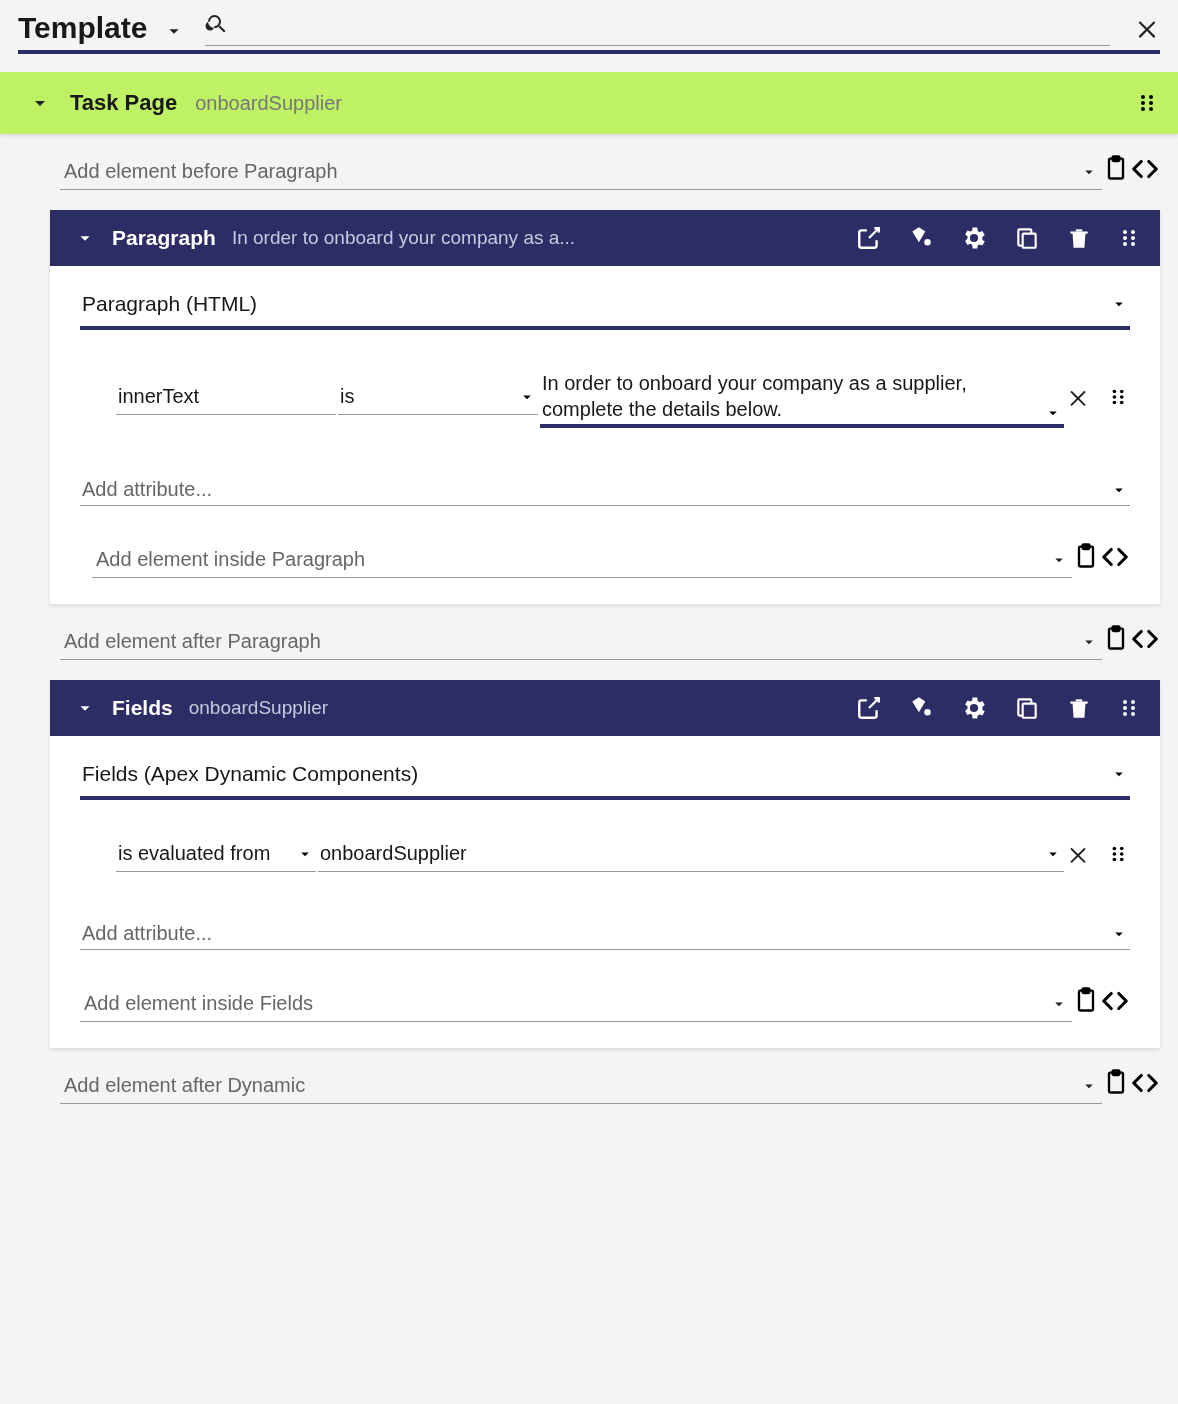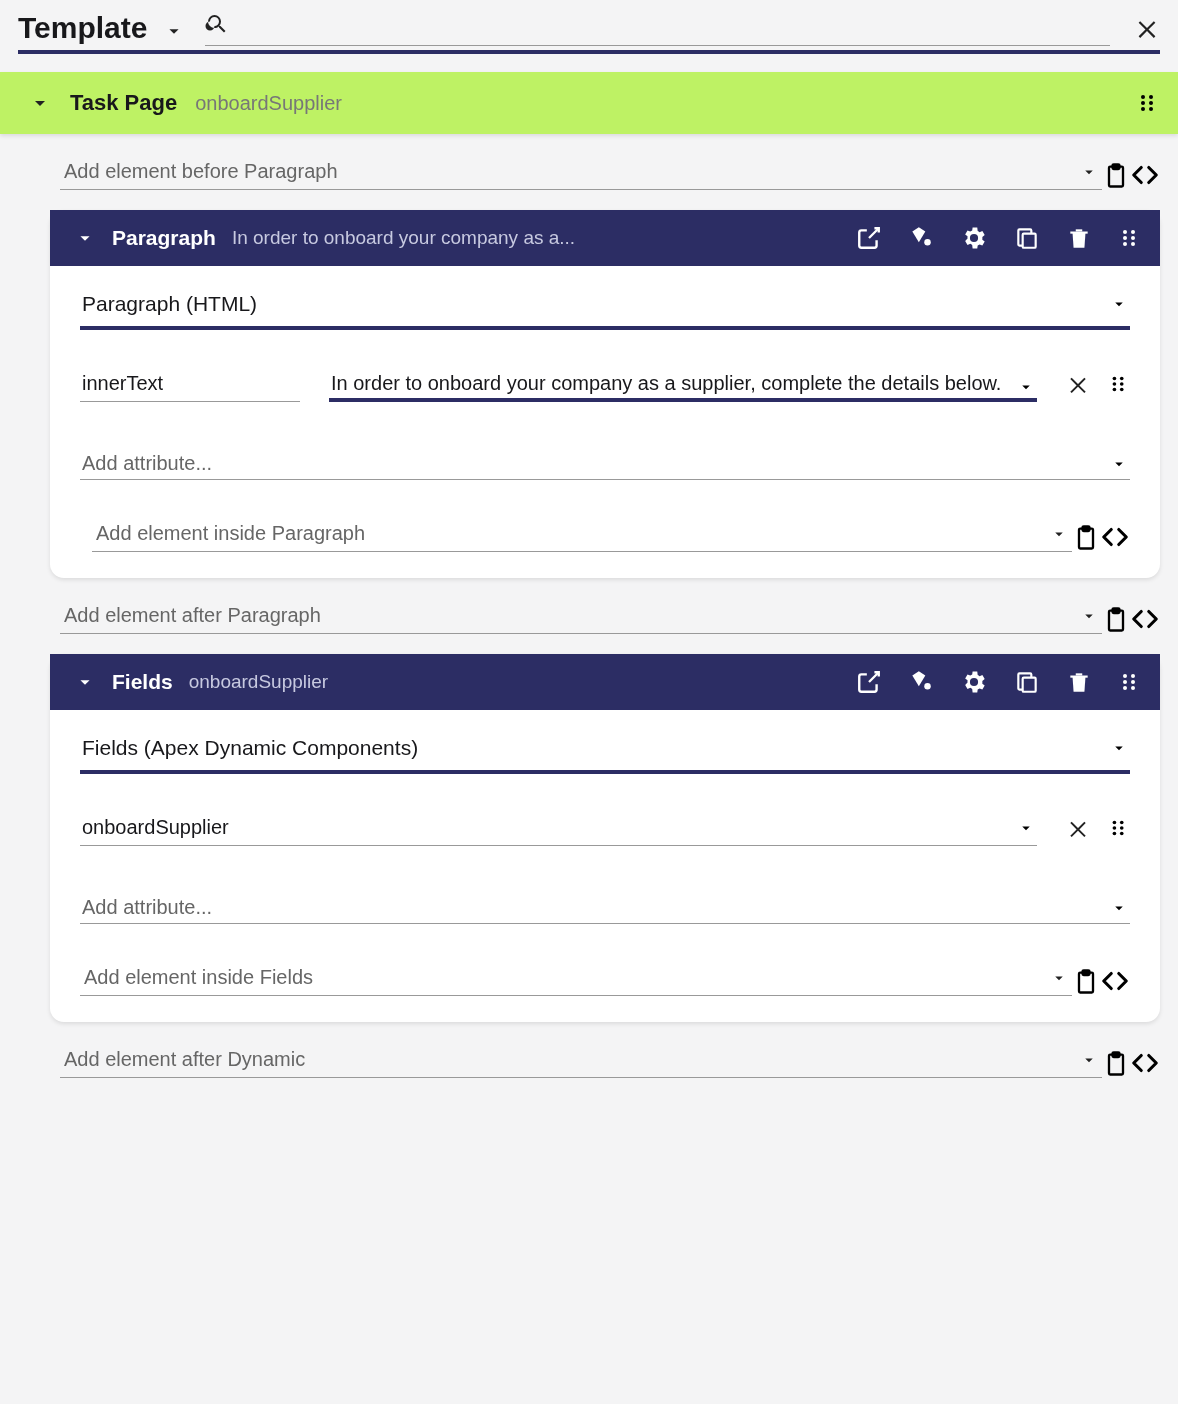--- a/index.html
+++ b/index.html
@@ -59,41 +59,41 @@
     gap: 18px;
     box-shadow: 0 2px 4px rgba(0,0,0,0.1);
   }
   .task-title { font-size: 22px; font-weight: 700; }
   .task-sub { color: #777; font-size: 20px; }
   .task-row .grow { flex: 1; }
 
   
   .add-row {
     display: flex;
-    align-items: flex-end;
+    align-items: flex-start;
     margin: 20px 18px 0 60px;
   }
   .field-under {
     flex: 1;
     display: flex;
     align-items: center;
     border-bottom: 1px solid #999;
     padding: 6px 4px;
     color: #666;
     font-size: 20px;
   }
   .field-under .lbl { flex: 1; }
   .field-under .chev-sm { flex: none; }
 
   
   .section {
     margin: 20px 18px 0 50px;
     background: #fff;
     box-shadow: 0 2px 4px rgba(0,0,0,0.1);
-    border-radius: 14px;
+    border-radius: 0;
   }
   .section-header {
     background: #2c2d64;
     color: #fff;
     display: flex;
     align-items: center;
     gap: 16px;
     padding: 14px 18px 14px 24px;
   }
   .section-header .title { font-weight: 700; font-size: 21px; }
@@ -108,22 +108,23 @@
     align-items: center;
     border-bottom: 4px solid #2c2d64;
     padding: 2px 2px 10px 2px;
     font-size: 21px;
   }
   .type-row .lbl { flex: 1; }
 
   .attr-row {
     display: flex;
     align-items: center;
-    gap: 29px;
+    gap: 2px;
     margin-top: 36px;
+    margin-left: 36px;
   }
   .attr-cell {
     border-bottom: 1px solid #999;
     padding: 6px 2px;
     font-size: 20px;
     display: flex;
     align-items: center;
   }
   .attr-cell.name { width: 220px; }
   .attr-cell.op { width: 200px; }
@@ -303,20 +304,28 @@
         <span class="icon">
           <svg width="18" height="18" viewBox="0 0 24 24">
               <path d="M7 10l5 5 5-5z"></path>
             </svg>
         </span>
       </div>
 
       <div class="attr-row">
         <div class="attr-cell name clickable">
           <span class="lbl">innerText</span>
+        </div>
+        <div class="attr-cell op clickable">
+          <span class="lbl">is</span>
+          <span class="icon">
+            <svg width="18" height="18" viewBox="0 0 24 24">
+                <path d="M7 10l5 5 5-5z"></path>
+              </svg>
+          </span>
         </div>
         <div class="attr-value clickable">
           <span class="txt">In order to onboard your company as a supplier, complete the details below.</span>
           <span class="icon" style="margin-left:6px;">
             <svg width="18" height="18" viewBox="0 0 24 24">
                 <path d="M7 10l5 5 5-5z"></path>
               </svg>
           </span>
         </div>
         <div class="attr-actions">
@@ -454,20 +463,28 @@
       <div class="type-row clickable">
         <span class="lbl">Fields (Apex Dynamic Components)</span>
         <span class="icon">
           <svg width="18" height="18" viewBox="0 0 24 24">
               <path d="M7 10l5 5 5-5z"></path>
             </svg>
         </span>
       </div>
 
       <div class="attr-row">
+        <div class="attr-cell op clickable">
+          <span class="lbl">is evaluated from</span>
+          <span class="icon">
+            <svg width="18" height="18" viewBox="0 0 24 24">
+                <path d="M7 10l5 5 5-5z"></path>
+              </svg>
+          </span>
+        </div>
         <div class="attr-value-thin clickable">
           <span class="lbl">onboardSupplier</span>
           <span class="icon">
             <svg width="18" height="18" viewBox="0 0 24 24">
                 <path d="M7 10l5 5 5-5z"></path>
               </svg>
           </span>
         </div>
         <div class="attr-actions">
           <span class="icon clickable">

